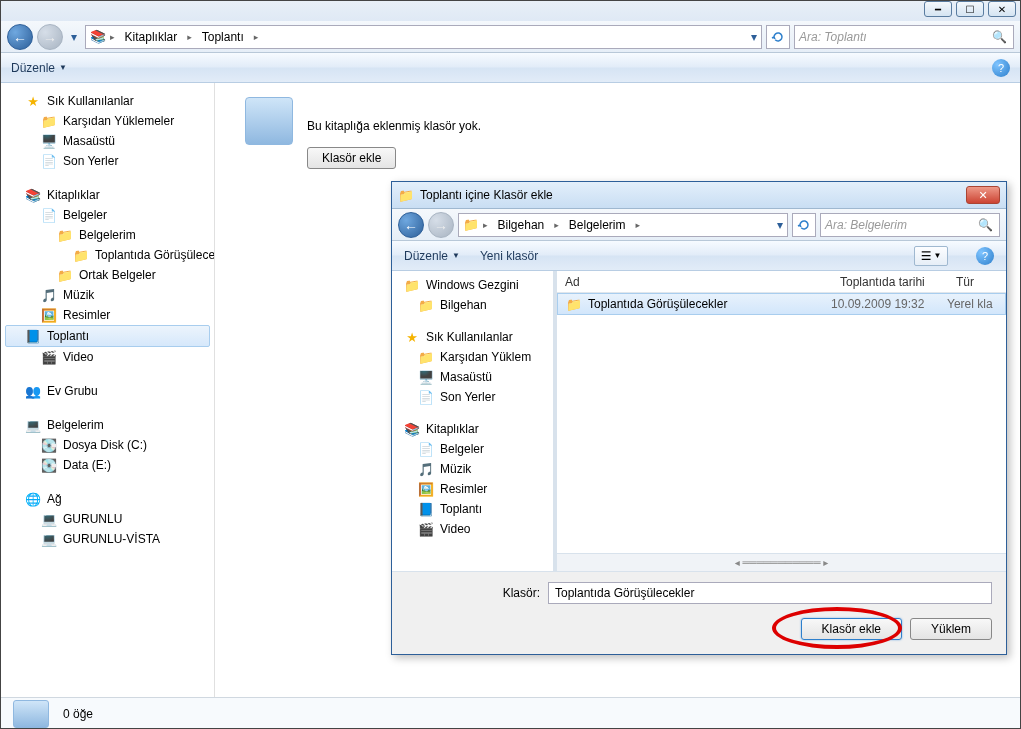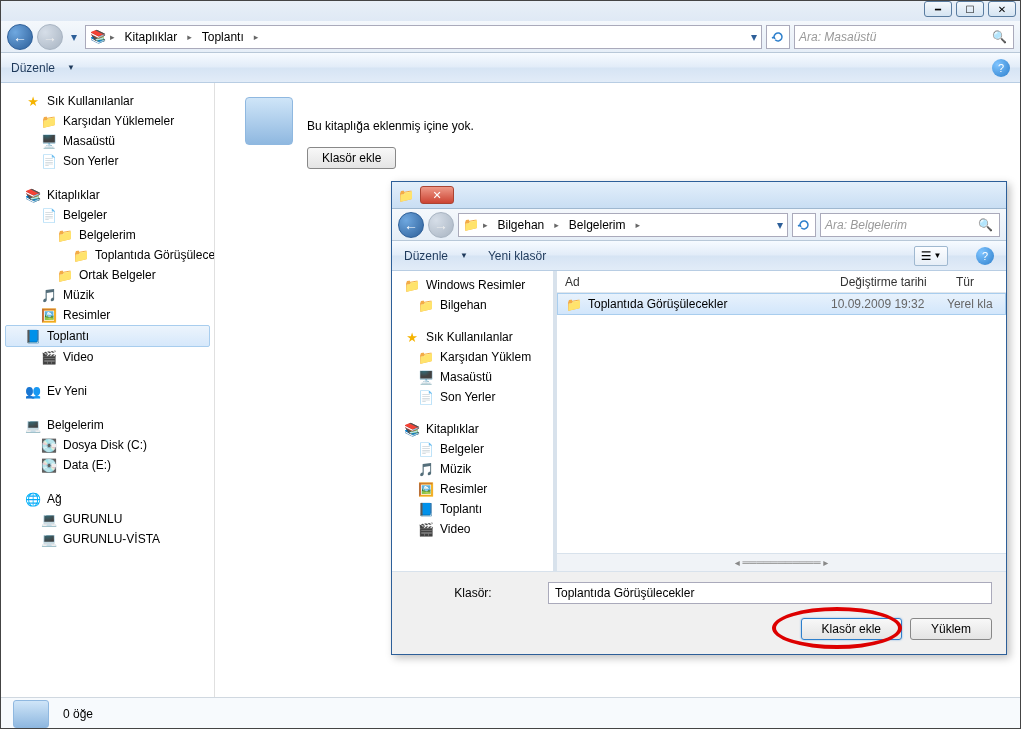--- a/index.html
+++ b/index.html
@@ -16,21 +16,21 @@
 .navbtn.dis { background: radial-gradient(circle at 30% 30%, #d6dee8, #a8b4c2); border-color: #a8b4c2; color: #eee; }
 .addrbox { flex: 1; height: 24px; border: 1px solid #aab; background: #fff; display: flex; align-items: center; padding: 0 4px; gap: 4px; }
 .crumb { padding: 2px 6px; cursor: pointer; }
 .sep { color: #666; font-size: 9px; }
 .refreshbtn { width: 24px; height: 24px; border: 1px solid #aab; background: #fff; display: flex; align-items: center; justify-content: center; cursor: pointer; }
 .searchbox { width: 220px; height: 24px; border: 1px solid #aab; background: #fff; display: flex; align-items: center; padding: 0 4px; color: #999; font-style: italic; position: relative; }
 .searchbox .mag { position: absolute; right: 6px; color: #5a7ca0; font-style: normal; }
 
 
 .toolbar { height: 30px; background: linear-gradient(#f7fbff,#e2ecf8 48%,#d6e4f4 52%,#e2ecf8); border-bottom: 1px solid #b8cde3; display: flex; align-items: center; padding: 0 10px; gap: 12px; }
-.tbitem { color: #1e395b; cursor: pointer; display: flex; align-items: center; gap: 12px; }
+.tbitem { color: #1e395b; cursor: pointer; display: flex; align-items: center; gap: 4px; }
 .helpbtn { margin-left: auto; width: 18px; height: 18px; border-radius: 50%; background: radial-gradient(circle at 30% 30%, #7fc4ff, #2d7fcc); color: #fff; display: flex; align-items: center; justify-content: center; font-size: 11px; cursor: pointer; }
 
 
 .mainsplit { display: flex; height: 614px; }
 .navpane { width: 214px; border-right: 1px solid #e0e0e0; padding: 8px 4px; overflow-y: auto; }
 .navgroup { margin-bottom: 14px; }
 .navitem { display: flex; align-items: center; gap: 6px; padding: 2px 4px 2px 20px; cursor: pointer; white-space: nowrap; }
 .navitem.sub { padding-left: 36px; }
 .navitem.sub2 { padding-left: 52px; }
 .navitem.sel { background: linear-gradient(#ecf4fc,#d6e8fb); border: 1px solid #a8cdee; border-radius: 2px; padding-left: 19px; }
@@ -76,21 +76,21 @@
 .col-type { width: 58px; }
 .listrow { height: 22px; display: flex; align-items: center; padding: 0 0; cursor: pointer; }
 .listrow.sel { background: linear-gradient(#e8f2fc,#d2e6fb); border: 1px solid #a8cdee; }
 .listrow .ico { margin: 0 6px 0 8px; }
 .listrow .nm { flex: 1; }
 .listrow .dt { width: 116px; color: #666; }
 .listrow .tp { width: 58px; color: #666; }
 .dlgscroll { height: 18px; border-top: 1px solid #d8e2ec; background: #f0f3f7; display: flex; align-items: center; justify-content: center; color: #888; font-size: 10px; }
 .dlgfields { padding: 10px 14px 14px; background: #f0f0f0; border-top: 1px solid #d8e2ec; }
 .fldrow { display: flex; align-items: center; gap: 8px; margin-bottom: 14px; }
-.fldlabel { text-align: center; width: 134px; }
+.fldlabel { text-align: right; width: 134px; }
 .fldinput { flex: 1; height: 22px; border: 1px solid #aab; background: #fff; padding: 0 6px; display: flex; align-items: center; }
 .btnrow { display: flex; justify-content: flex-end; gap: 8px; position: relative; }
 .dlgbtn { padding: 3px 20px; border: 1px solid #888; border-radius: 3px; background: linear-gradient(#f8f8f8,#e4e4e4); cursor: pointer; }
 .dlgbtn.primary { border: 1px solid #2d7fcc; box-shadow: 0 0 2px #6fa8e0; }
 .redcircle { position: absolute; width: 130px; height: 42px; border: 4px solid #d00; border-radius: 50%; right: 90px; top: -11px; pointer-events: none; }
 
 svg { display: block; }
 </style>
 </head>
 <body>
@@ -116,21 +116,21 @@
     <span class="sep">▸</span>
     <span style="flex:1"></span>
     <span style="color:#2d5f99;cursor:pointer">▾</span>
   </div>
   <div class="refreshbtn">
     <svg width="14" height="14" viewBox="0 0 14 14">
         <path d="M3 7a4 4 0 1 1 1.2 2.8M3 7l-2 1M3 7l1 2" fill="none" stroke="#2d7fcc" stroke-width="1.5"></path>
       </svg>
   </div>
   <div class="searchbox">
-    <span>Ara: Masaüstü</span>
+    <span>Ara: Toplantı</span>
     <span class="mag">🔍</span>
   </div>
 </div>
 
 <div class="toolbar">
   <div class="tbitem">
     <span>Düzenle</span>
     <span style="font-size:8px;color:#1e395b">▼</span>
   </div>
   <div class="helpbtn">?</div>
@@ -191,21 +191,21 @@
           <span>Toplantı</span>
         </div>
       <div class="navitem sub">
           <span class="ico vid">🎬</span>
           <span>Video</span>
         </div>
     </div>
     <div class="navgroup">
       <div class="navitem">
           <span class="ico home">👥</span>
-          <span>Ev Yeni</span>
+          <span>Ev Grubu</span>
         </div>
     </div>
     <div class="navgroup">
       <div class="navitem">
           <span class="ico comp">💻</span>
           <span>Belgelerim</span>
         </div>
       <div class="navitem sub">
           <span class="ico drive">💽</span>
           <span>Dosya Disk (C:)</span>
@@ -226,33 +226,34 @@
         </div>
       <div class="navitem sub">
           <span class="ico comp">💻</span>
           <span>GURUNLU-VİSTA</span>
         </div>
     </div>
   </div>
 
   <div class="content">
     <div class="libicon"></div>
-    <div class="libsub">Bu kitaplığa eklenmiş içine yok.</div>
+    <div class="libsub">Bu kitaplığa eklenmiş klasör yok.</div>
     <div class="addbtn">Klasör ekle</div>
   </div>
 </div>
 
 <div class="statusbar">
   <div class="statusicon"></div>
   <span>0 öğe</span>
 </div>
 
 <div class="dialog">
   <div class="dlgtitle">
     <span class="ico fold">📁</span>
+    <span class="txt">Toplantı içine Klasör ekle</span>
     <div class="closebtn">✕</div>
   </div>
   <div class="dlgaddr">
     <div class="navbtn">←</div>
     <div class="navbtn dis">→</div>
     <div class="addrbox">
       <span class="ico fold">📁</span>
       <span class="sep">▸</span>
       <span class="crumb">Bilgehan</span>
       <span class="sep">▸</span>
@@ -280,21 +281,21 @@
     <div class="viewbtn">
       <span>☰</span>
         <span style="font-size:8px">▼</span>
     </div>
     <div class="helpbtn" style="margin-left:8px">?</div>
   </div>
   <div class="dlgbody">
     <div class="dlgnav">
       <div class="navitem">
           <span class="ico fold">📁</span>
-          <span>Windows Resimler</span>
+          <span>Windows Gezgini</span>
         </div>
       <div class="navitem sub">
           <span class="ico fold">📁</span>
           <span>Bilgehan</span>
         </div>
       <div style="height:12px"></div>
       <div class="navitem">
           <span class="ico star">★</span>
           <span>Sık Kullanılanlar</span>
         </div>
@@ -332,21 +333,21 @@
           <span>Toplantı</span>
         </div>
       <div class="navitem sub">
           <span class="ico vid">🎬</span>
           <span>Video</span>
         </div>
     </div>
     <div class="dlglist">
       <div class="listhdr">
         <div class="col col-name">Ad</div>
-        <div class="col col-date">Değiştirme tarihi</div>
+        <div class="col col-date">Toplantıda tarihi</div>
         <div class="col col-type">Tür</div>
       </div>
       <div class="listrow sel">
         <span class="ico fold">📁</span>
         <span class="nm">Toplantıda Görüşülecekler</span>
         <span class="dt">10.09.2009 19:32</span>
         <span class="tp">Yerel kla</span>
       </div>
       <div style="flex:1"></div>
       <div class="dlgscroll">◂ ═══════════ ▸</div>

